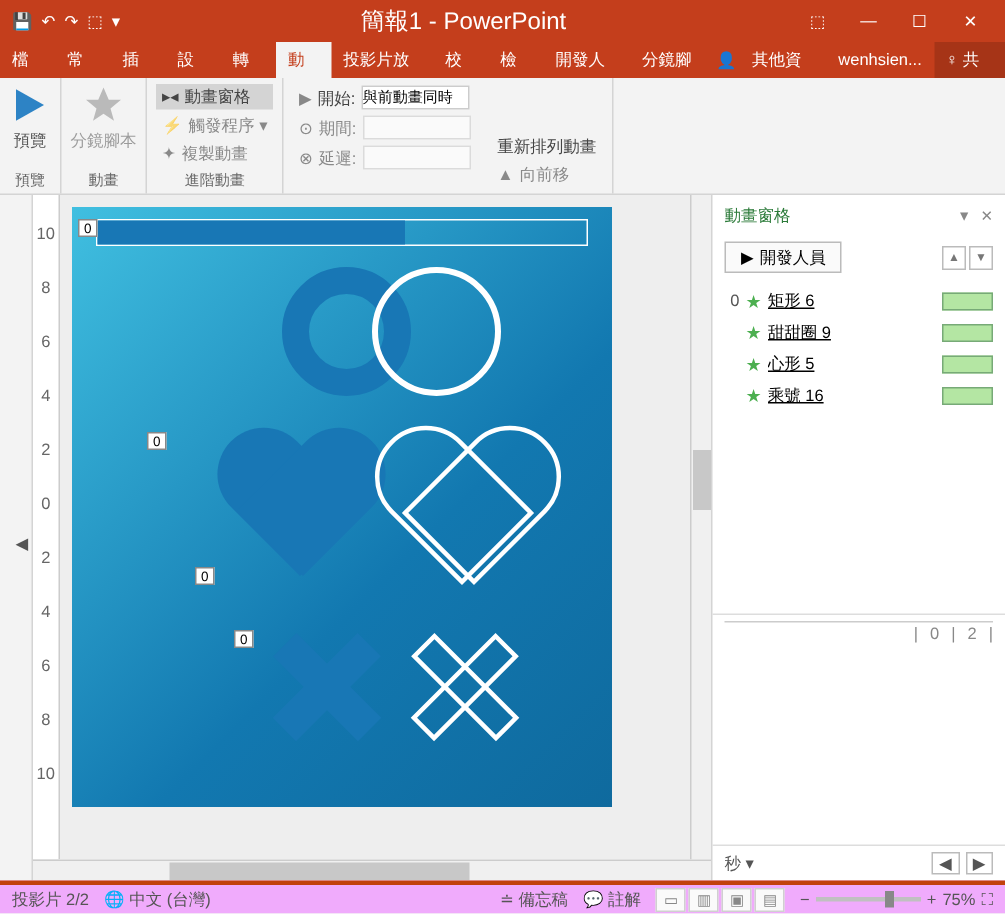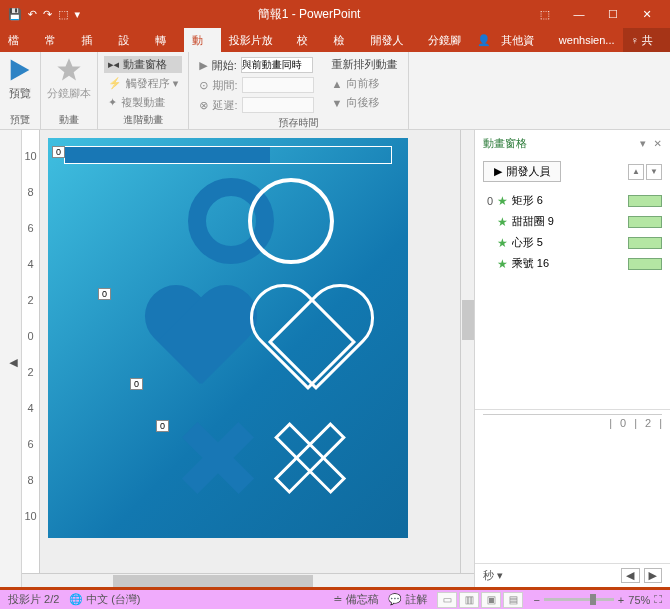--- a/index.html
+++ b/index.html
@@ -1,20 +1,20 @@
 <!DOCTYPE html>
 <html><head>
 <meta charset="utf-8">
 <style>
 * { margin: 0; padding: 0; box-sizing: border-box; font-family: "Microsoft JhengHei", "Segoe UI", sans-serif; font-size: 11px; }
 body { width: 670px; height: 609px; background: #fff; overflow: hidden; display: flex; flex-direction: column; }
 .titlebar { background: #c43e1c; height: 28px; display: flex; align-items: center; color: #fff; }
 .qat { display: flex; gap: 6px; padding: 0 8px; align-items: center; }
 .qat span { cursor: pointer; }
-.title { flex: 1; text-align: center; font-size: 12px; }
+.title { flex: 1; text-align: center; font-size: 16px; }
 .winbtns { display: flex; gap: 4px; padding-right: 8px; }
 .winbtns span { width: 30px; text-align: center; cursor: pointer; }
 .tabs { background: #c43e1c; height: 24px; display: flex; align-items: center; color: #fff; font-size: 12px; }
 .tab { padding: 0 8px; height: 24px; line-height: 24px; cursor: pointer; }
 .tab.active { background: #f3f3f3; color: #c43e1c; }
 .tabspacer { flex: 1; }
 .ribbon { background: #f3f3f3; height: 78px; border-bottom: 1px solid #d4d4d4; display: flex; }
 .rgroup { padding: 4px 6px 2px 6px; border-right: 1px solid #d4d4d4; display: flex; flex-direction: column; justify-content: space-between; align-items: center; }
 .rglabel { font-size: 10px; color: #666; text-align: center; margin-top: 2px; }
 .rrow { display: flex; gap: 6px; align-items: flex-start; }
@@ -58,21 +58,21 @@
 .aphdr { padding:6px 8px; color:#2a7a38; font-size:14px; font-weight:500; display:flex; align-items:center; }
 .aphdr .x { margin-left:auto; color:#888; cursor:pointer; font-size:10px; }
 .apctrl { padding:4px 8px; display:flex; gap:6px; align-items:center; }
 .playbtn { border:1px solid #bbb; padding:2px 10px; background:#fafafa; cursor:pointer; display:flex; align-items:center; gap:4px; }
 .arrows { margin-left:auto; display:flex; gap:2px; }
 .arrows span { border:1px solid #bbb; width:16px; height:16px; display:flex; align-items:center; justify-content:center; cursor:pointer; font-size:8px; color:#777; }
 .aplist { padding:4px 6px; }
 .apitem { display:flex; align-items:center; gap:4px; padding:3px 2px; }
 .apitem .num { width:10px; text-align:right; color:#555;}
 .apitem .star { color:#4CAF50; font-size:12px; }
-.apitem .nm { flex:1; white-space:nowrap; overflow:hidden; }
+.apitem .nm { flex:1; white-space:nowrap; overflow:hidden;text-decoration:underline; }
 .apitem .bar { width:34px; height:12px; border:1px solid #7a7; background:#b4e6a3; }
 .apfoot { margin-top:auto; padding:4px 8px; border-top:1px solid #ddd; display:flex; align-items:center; gap:4px; color:#555; }
 .apfoot .tick { flex:1; display:flex; justify-content:flex-end; gap:8px; font-size:9px; color:#888; border-top:1px solid #ccc; padding-top:2px;}
 .status { height:22px; background:#f0abfc; border-top:3px solid #c2410c; display:flex; align-items:center; font-size:11px; color:#555; padding:0 8px; gap:10px; }
 .status .spacer { flex:1; }
 .status .vbtns { display:flex; gap:2px; }
 .status .vbtns span { width:20px; height:16px; border:1px solid #d0d0d0; background:#fafafa; display:flex; align-items:center; justify-content:center; cursor:pointer; font-size:10px; color:#888; }
 .status .zoom { display:flex; align-items:center; gap:4px; }
 .status .ztrack { width:70px; height:3px; background:#c0c0c0; position:relative; }
 .status .zthumb { position:absolute; top:-4px; width:6px; height:11px; background:#888; left:46px; }
@@ -170,21 +170,21 @@
             <span>⊙</span>
             <span>期間:</span>
             <input style="">
           </div>
         <div class="ritem" style="opacity:.6">
             <span>⊗</span>
             <span>延遲:</span>
             <input style="">
           </div>
       </div>
-      <div class="rstack" style="margin-left:4px;">
+      <div class="rstack" style="margin-left:4px;margin-top:33px;">
         <div class="ritem">重新排列動畫</div>
         <div class="ritem" style="opacity:.6">
             <span>▲</span>
             <span>向前移</span>
           </div>
         <div class="ritem" style="opacity:.6">
             <span>▼</span>
             <span>向後移</span>
           </div>
       </div>

